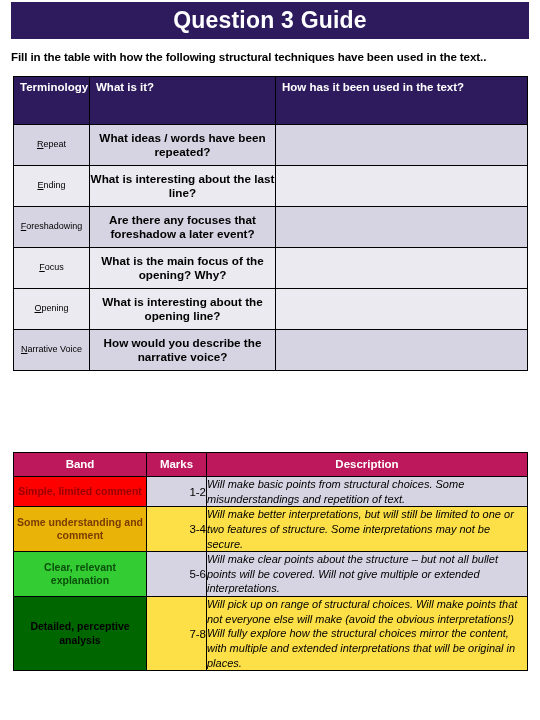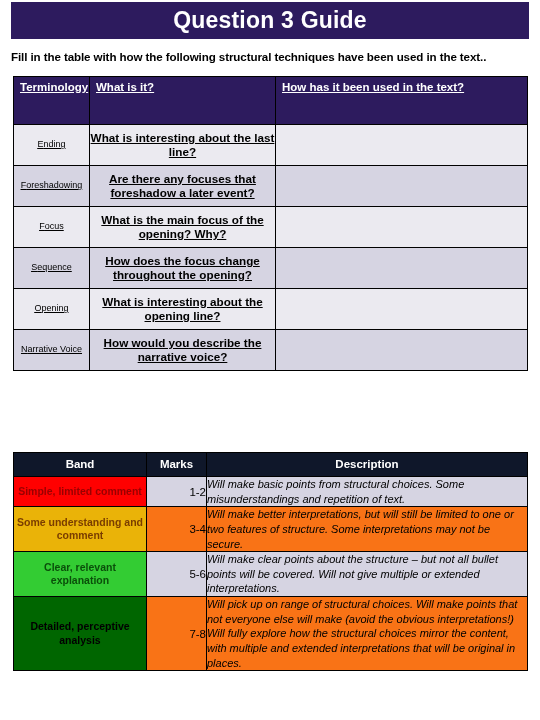--- a/index.html
+++ b/index.html
@@ -59,21 +59,20 @@
     left: 13px;
     top: 76px;
     width: 514px;
     border-collapse: collapse;
     table-layout: fixed;
   }
   .tbl-terms td, .tbl-terms th {
     border: 1.5px solid #000000;
     padding: 0;
     vertical-align: middle;
-    text-decoration: underline;
   }
   .tbl-terms thead th {
     background: #2D1B5E;
     color: #ffffff;
     font-size: 11.5px;
     font-weight: bold;
     text-align: left;
     height: 41px;
     padding: 3px 5px 3px 6px;
     vertical-align: top;
@@ -118,21 +117,21 @@
     width: 514px;
     border-collapse: collapse;
     table-layout: fixed;
   }
   .tbl-bands td, .tbl-bands th {
     border: 1.5px solid #000000;
     padding: 0;
     vertical-align: middle;
   }
   .tbl-bands thead th {
-    background: #0f172a;
+    background: #be185d;
     color: #ffffff;
     font-size: 11.5px;
     font-weight: bold;
     text-align: center;
     height: 23px;
     line-height: 1;
   }
   .col-band { width: 133px; }
   .col-mark { width: 60px; }
   .col-desc { width: 321px; }
@@ -154,21 +153,21 @@
   .cell-desc {
     font-size: 11px;
     font-style: italic;
     color: #000000;
     text-align: left;
     padding: 4px 7px 4px 8px;
     line-height: 1.33;
     vertical-align: top;
   }
   .row-light td.cell-marks, .row-light td.cell-desc { background: #D6D4E2; }
-  .row-lighter td.cell-marks, .row-lighter td.cell-desc { background: #f97316; margin-top: 20px; }
+  .row-lighter td.cell-marks, .row-lighter td.cell-desc { background: #fde047; margin-top: 20px; }
 </style>
 </head>
 <body>
 
 <div class="page">
 
   <div class="title-bar">
     <div class="title-text">Question 3 Guide</div>
   </div>
 
@@ -181,38 +180,38 @@
         <col class="col-how">
     </colgroup>
     <thead>
       <tr>
         <th>Terminology</th>
         <th>What is it?</th>
         <th>How has it been used in the text?</th>
       </tr>
     </thead>
     <tbody id="terms-body">
+        <tr class="alt-a">
+          <td class="cell-term"><span class="u">R</span><span>epeat</span></td>
+          <td class="cell-what">What ideas / words have been repeated?</td>
+          <td class="cell-how"></td>
+        </tr>
         <tr class="alt-b">
           <td class="cell-term"><span class="u">E</span><span>nding</span></td>
           <td class="cell-what">What is interesting about the last line?</td>
           <td class="cell-how"></td>
         </tr>
         <tr class="alt-a">
           <td class="cell-term"><span class="u">F</span><span>oreshadowing</span></td>
           <td class="cell-what">Are there any focuses that foreshadow a later event?</td>
           <td class="cell-how"></td>
         </tr>
         <tr class="alt-b">
           <td class="cell-term"><span class="u">F</span><span>ocus</span></td>
           <td class="cell-what">What is the main focus of the opening? Why?</td>
-          <td class="cell-how"></td>
-        </tr>
-        <tr class="alt-a">
-          <td class="cell-term"><span class="u">S</span><span>equence</span></td>
-          <td class="cell-what">How does the focus change throughout the opening?</td>
           <td class="cell-how"></td>
         </tr>
         <tr class="alt-b">
           <td class="cell-term"><span class="u">O</span><span>pening</span></td>
           <td class="cell-what">What is interesting about the opening line?</td>
           <td class="cell-how"></td>
         </tr>
         <tr class="alt-a">
           <td class="cell-term"><span class="u">N</span><span>arrative Voice</span></td>
           <td class="cell-what">How would you describe the narrative voice?</td>

